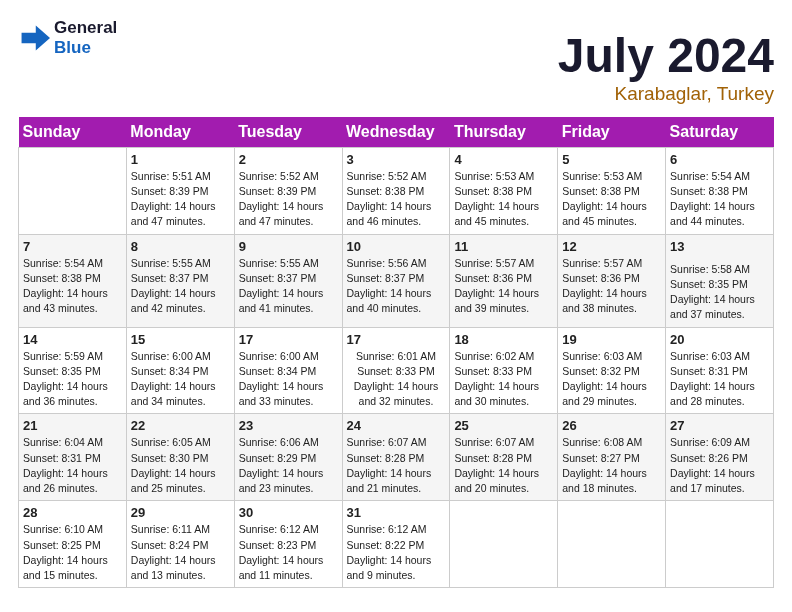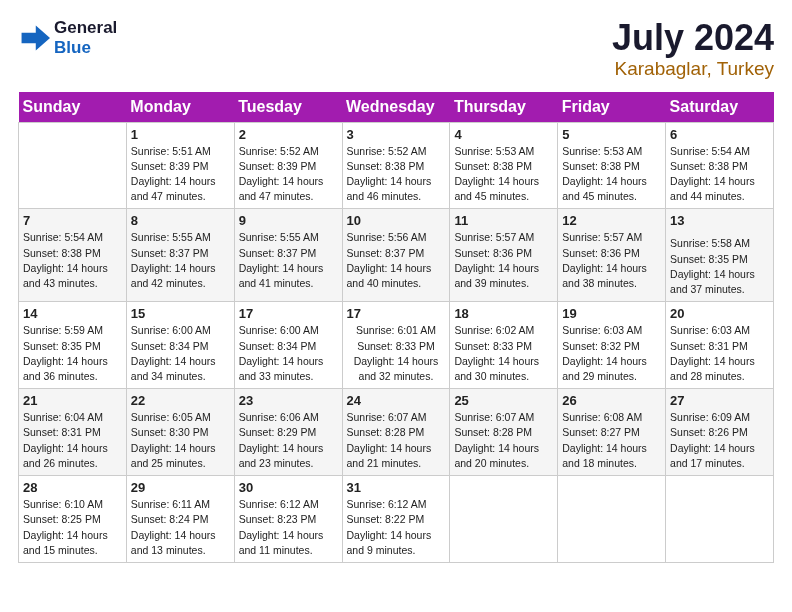--- a/index.html
+++ b/index.html
@@ -26,24 +26,25 @@
       gap: 4px;
     }
     .logo-icon {
       width: 32px;
       height: 32px;
     }
     .title-block {
       text-align: right;
     }
     .main-title {
-      font-size: 36px;
+      font-size: 48px;
       font-weight: bold;
       color: #1a1a2e;
       line-height: 1.1;
+      margin-top: 12px;
     }
     .subtitle {
       font-size: 19px;
       color: #a16207;
     }
     table {
       width: 100%;
       border-collapse: collapse;
       font-size: 11px;
     }

